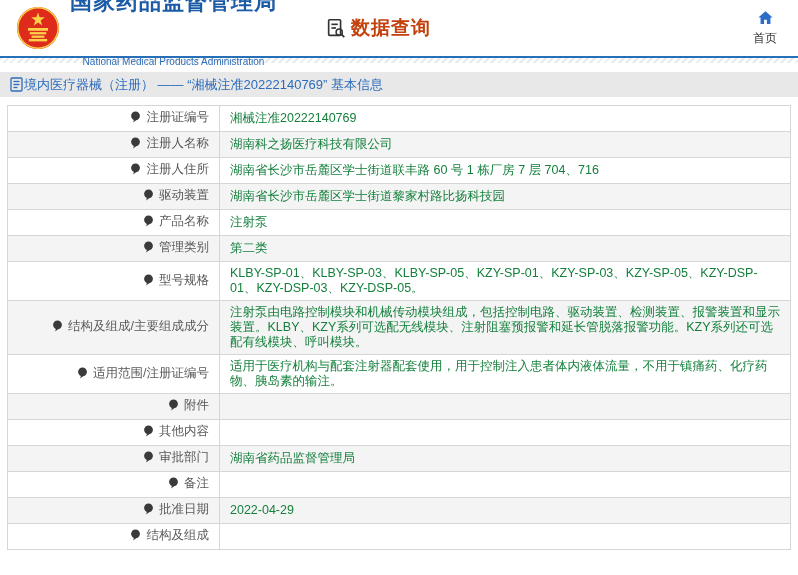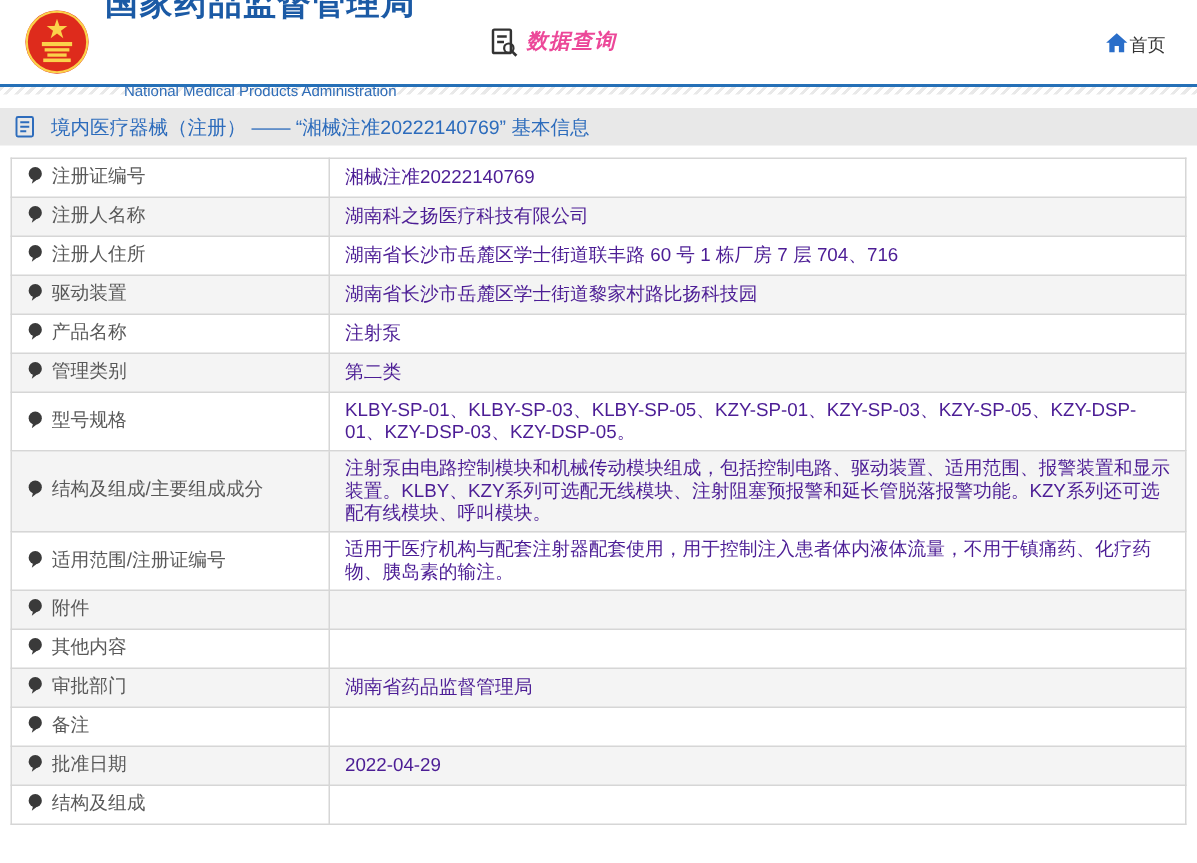--- a/index.html
+++ b/index.html
@@ -9,43 +9,43 @@
 
   
   .header { height: 58px; display: flex; align-items: center; padding: 0 21px 0 16px;
             border-bottom: 2px solid #2570b7; background: #fff; text-align: center; }
   .emblem { width: 44px; height: 44px; flex: 0 0 auto; }
   .brand { margin-left: 10px; }
   .brand-title { color: #1b5aa5; font-size: 22px; font-weight: bold; letter-spacing: 1px; line-height: 26px; }
   .brand-sub { color: #2f6db8; font-size: 10px; line-height: 13px; margin-top: 40px; }
   .data-query { display: flex; align-items: center; margin-left: 48px; cursor: pointer; }
   .data-query svg { width: 22px; height: 22px; }
-  .data-query-label { font-size: 14px; color: #ec4899; font-weight: bold; margin-left: 4px; letter-spacing: 1px; font-style: italic; }
+  .data-query-label { font-size: 19px; color: #c2410c; font-weight: bold; margin-left: 4px; letter-spacing: 1px; }
   .header-spacer { flex: 1; }
   .nav { display: flex; gap: 34px; align-items: flex-start; }
-  .nav-item { display: flex; align-items: center; cursor: pointer; }
+  .nav-item { display: flex; flex-direction: column; align-items: center; cursor: pointer; }
   .nav-item svg { width: 17px; height: 17px; }
   .nav-label { font-size: 12px; color: #333; margin-top: 4px; white-space: nowrap; }
 
   .hatch { height: 5px; width: 100%;
            background: repeating-linear-gradient(135deg, #e9e9e9 0 2px, #ffffff 2px 5px); }
 
   
   .title-bar { margin-top: 9px; height: 25px; background: #e8e8e8; display: flex;
                align-items: center; padding: 0 10px; }
   .title-bar svg { width: 13px; height: 15px; flex: 0 0 auto; }
-  .title-text { color: #2d6cbc; font-size: 13px; margin-left: 11px; white-space: nowrap; }
+  .title-text { color: #2d6cbc; font-size: 13px; margin-left: 1px; white-space: nowrap; }
 
   
   .table-wrap { margin: 8px 7px 0 7px; }
   table { width: 100%; border-collapse: collapse; border: 1px solid #c5c5c5; }
   tr:nth-child(even) { background: #f4f4f4; }
   td { border: 1px solid #d6d6d6; font-size: 12.5px; line-height: 15px; padding: 4px 10px; vertical-align: middle; }
-  td.label-cell { width: 212px; color: #595959; }
-  td.value-cell { color: #4c1d95; }
+  td.label-cell { width: 212px; text-align: right; color: #595959; }
+  td.value-cell { color: #15803d; }
   .note-glyph { display: inline-block; vertical-align: -2px; margin-right: 2px; }
   .note-glyph svg { width: 11px; height: 12px; }
 </style>
 </head>
 <body>
 
 <div class="page">
 
   <div class="header">
     <svg class="emblem" viewBox="0 0 48 48">
@@ -205,21 +205,21 @@
     <td class="label-cell">
       <span class="note-glyph" hidden="">
         <svg viewBox="0 0 11 12" fill="#3a3a3a">
           <circle cx="5.5" cy="4.8" r="4.4"></circle>
           <path d="M4 8.5 L3.2 11.5 L6.6 8.8 Z"></path>
         </svg>
       </span>
       <span class="label-text">结构及组成/主要组成成分</span>
     </td>
     <td class="value-cell">
-      <span class="value-text">注射泵由电路控制模块和机械传动模块组成，包括控制电路、驱动装置、适用范围、报警装置和显示装置。KLBY、KZY系列可选配无线模块、注射阻塞预报警和延长管脱落报警功能。KZY系列还可选配有线模块、呼叫模块。</span>
+      <span class="value-text">注射泵由电路控制模块和机械传动模块组成，包括控制电路、驱动装置、检测装置、报警装置和显示装置。KLBY、KZY系列可选配无线模块、注射阻塞预报警和延长管脱落报警功能。KZY系列还可选配有线模块、呼叫模块。</span>
     </td>
   </tr>
 
   <tr>
     <td class="label-cell">
       <span class="note-glyph" hidden="">
         <svg viewBox="0 0 11 12" fill="#3a3a3a">
           <circle cx="5.5" cy="4.8" r="4.4"></circle>
           <path d="M4 8.5 L3.2 11.5 L6.6 8.8 Z"></path>
         </svg>

